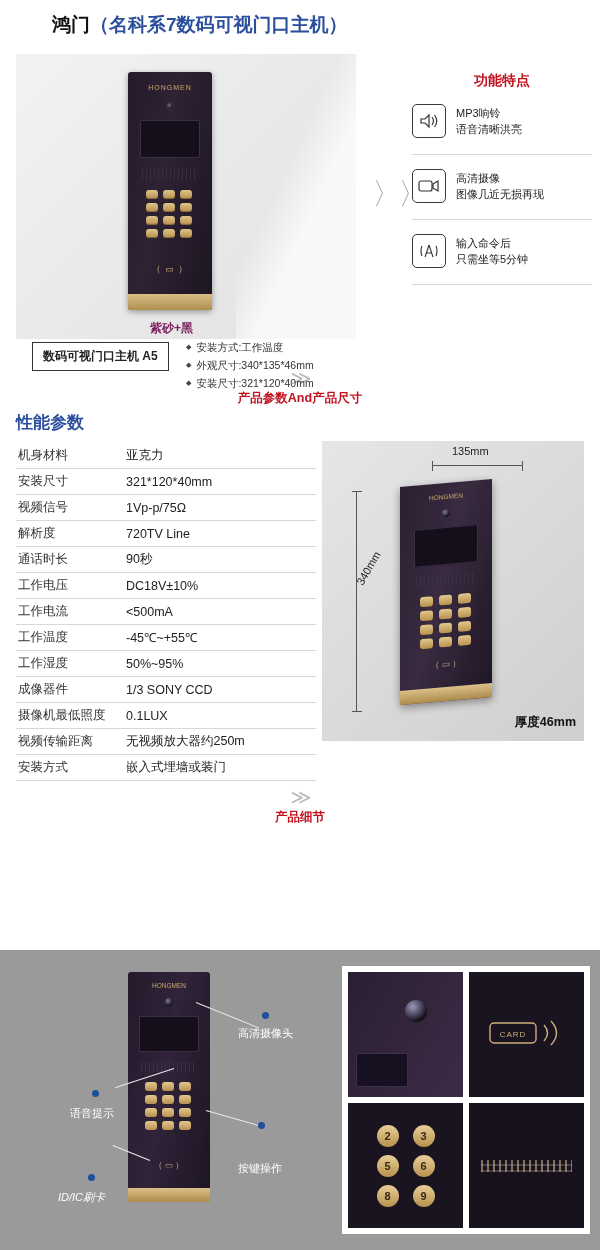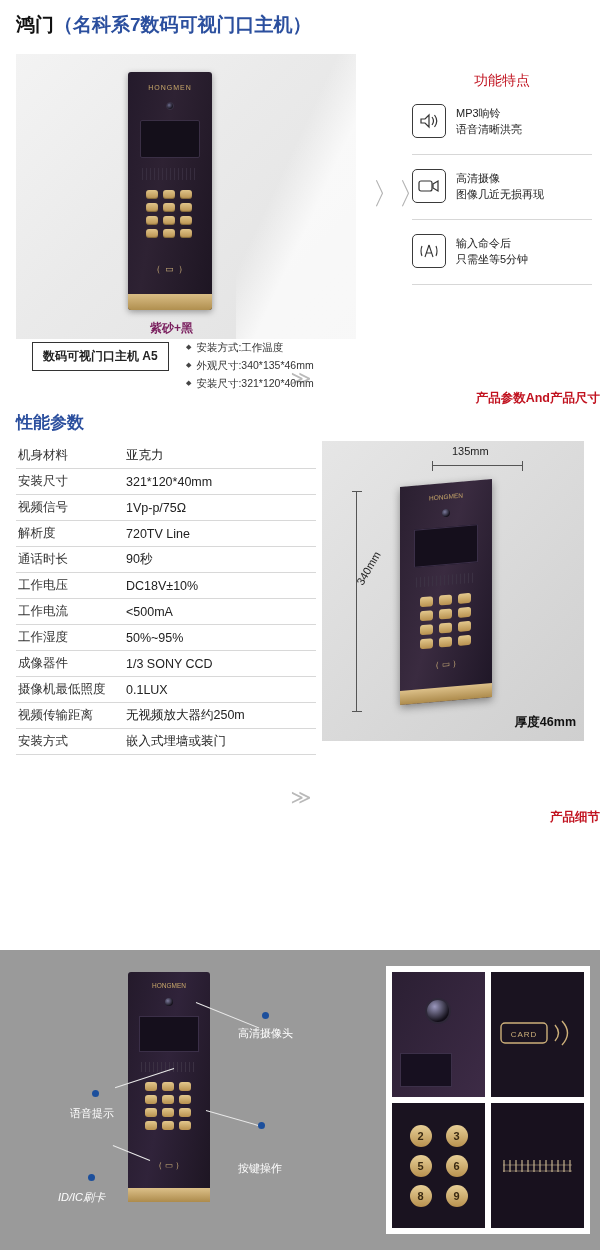--- a/index.html
+++ b/index.html
@@ -6,21 +6,21 @@
   html, body { margin:0; padding:0; }
   body {
     width:600px; height:1250px; background:#fff;
     font-family:"Liberation Sans", sans-serif;
     color:#222; overflow:hidden; position:relative;
   }
 
   
   .header { padding:12px 16px 4px 16px; }
   .header .title { font-size:19px; font-weight:bold; color:#111; letter-spacing:0px;}
-  .header .title .brand { color:#111; }
+  .header .title .brand { color:#111;margin-left:36px; }
   .header .title .sub { color:#2b4f9e; }
 
   
   .top-wrap { position:relative; height:320px; }
   .panel-bg {
     position:absolute; left:16px; top:12px; width:340px; height:285px;
     background:linear-gradient(135deg,#f3f3f3 0%, #eaeaea 45%, #e2e2e2 100%);
   }
   .panel-bg:after{
     content:""; position:absolute; right:0; top:0; width:120px; height:285px;
@@ -86,35 +86,35 @@
   .spec-list div:before{ content:"\25C6"; color:#444; font-size:7px; margin-right:5px; vertical-align:2px;}
 
   
   .arrow-mid {
     position:absolute; left:372px; top:130px; width:26px; height:44px;
     color:#b3b3b3; font-size:30px; line-height:44px; letter-spacing:-4px;
   }
 
   
   .features { position:absolute; left:412px; top:30px; width:180px; }
-  .features h3 { margin:0 0 14px 0; font-size:14px; color:#c1121f; font-weight:normal; text-align:center;}
+  .features h3 { margin:0 0 14px 0; font-size:14px; color:#c1121f; font-weight:bold; text-align:center;}
   .feat-row { display:flex; align-items:center; margin-bottom:16px; }
   .feat-ico {
     width:34px; height:34px; border:1.5px solid #3a3a3a; border-radius:5px;
     margin-right:10px; flex:0 0 34px; position:relative;
     display:flex; align-items:center; justify-content:center;
   }
   .feat-txt { font-size:11px; line-height:16px; color:#222; }
   .feat-txt b { font-weight:normal; display:block; }
   .feat-div { height:1px; background:#d7d7d7; margin:0 0 14px 0; }
 
   
   .chev-sec { text-align:center; padding:10px 0 4px 0; }
   .chev { color:#b9b9b9; font-size:20px; line-height:12px; letter-spacing:-2px;}
-  .chev-label { color:#c1121f; font-size:12.5px; font-weight:bold; margin-top:6px;text-align:right;}
+  .chev-label { color:#c1121f; font-size:12.5px; font-weight:bold; margin-top:6px;}
 
   
   .params-wrap { position:relative; height:370px; }
   .params-title { position:absolute; left:16px; top:0; font-size:17px; color:#2b4f9e; font-weight:bold;}
   table.params {
     position:absolute; left:16px; top:32px; width:300px; border-collapse:collapse;
     font-size:12.5px;
   }
   table.params td { padding:4px 2px; border-bottom:1px solid #d8d8d8; }
   table.params td.k { width:108px; color:#333; }
@@ -158,21 +158,21 @@
   .det-device .kp{position:absolute;top:110px;left:50%;margin-left:-24px;width:48px;display:flex;flex-wrap:wrap;gap:4px 5px;}
   .det-device .kp i{display:block;width:12px;height:9px;border-radius:3px;background:linear-gradient(180deg,#e3c88d,#b8914f);}
   .det-device .card{position:absolute;bottom:30px;width:100%;text-align:center;color:#cdb07a;font-size:8.5px;}
   .det-device .base{position:absolute;bottom:0;left:0;width:100%;height:14px;background:linear-gradient(180deg,#dcc089,#ad8b4c);}
 
   .callout { position:absolute; font-size:11px; color:#fff; }
   .dot { position:absolute; width:7px; height:7px; border-radius:50%; background:#1c4f9c; }
   .lead { position:absolute; height:1px; background:#e9e9e9; }
 
   .detail-right {
-    position:absolute; right:10px; top:16px; width:204px; height:268px;
+    position:absolute; right:10px; top:16px; width:248px; height:268px;
     background:#fff; padding:6px;
   }
   .dr-grid { display:grid; grid-template-columns:1fr 1fr; grid-template-rows:1fr 1fr; gap:6px; height:100%; }
   .dr-cell { background:#1d1522; position:relative; overflow:hidden; }
   .dr-cell.c1 { background:linear-gradient(120deg,#2b1f33,#3d2b46); }
   .dr-cell.c1 .cam { position:absolute; right:34px; top:26px; width:26px;height:26px;border-radius:50%;
     background:radial-gradient(circle at 35% 30%, #9a97bd, #120e18 72%); border:2px solid #2e2738;}
   .dr-cell.c1 .scr { position:absolute; left:8px; bottom:10px; width:52px;height:34px;background:#171020;border:1px solid #3c3049;}
   .dr-cell.c2 { background:#1a1320; display:flex; align-items:center; justify-content:center; }
   .dr-cell.c2 .cardico { color:#cdb07a; font-size:13px; letter-spacing:1px; }
@@ -318,20 +318,24 @@
         </tr>
       <tr>
           <td class="k">工作电压</td>
           <td class="v">DC18V±10%</td>
         </tr>
       <tr>
           <td class="k">工作电流</td>
           <td class="v">&lt;500mA</td>
         </tr>
       <tr>
+          <td class="k">工作温度</td>
+          <td class="v">-45℃~+55℃</td>
+        </tr>
+      <tr>
           <td class="k">工作湿度</td>
           <td class="v">50%~95%</td>
         </tr>
       <tr>
           <td class="k">成像器件</td>
           <td class="v">1/3 SONY CCD</td>
         </tr>
       <tr>
           <td class="k">摄像机最低照度</td>
           <td class="v">0.1LUX</td>

